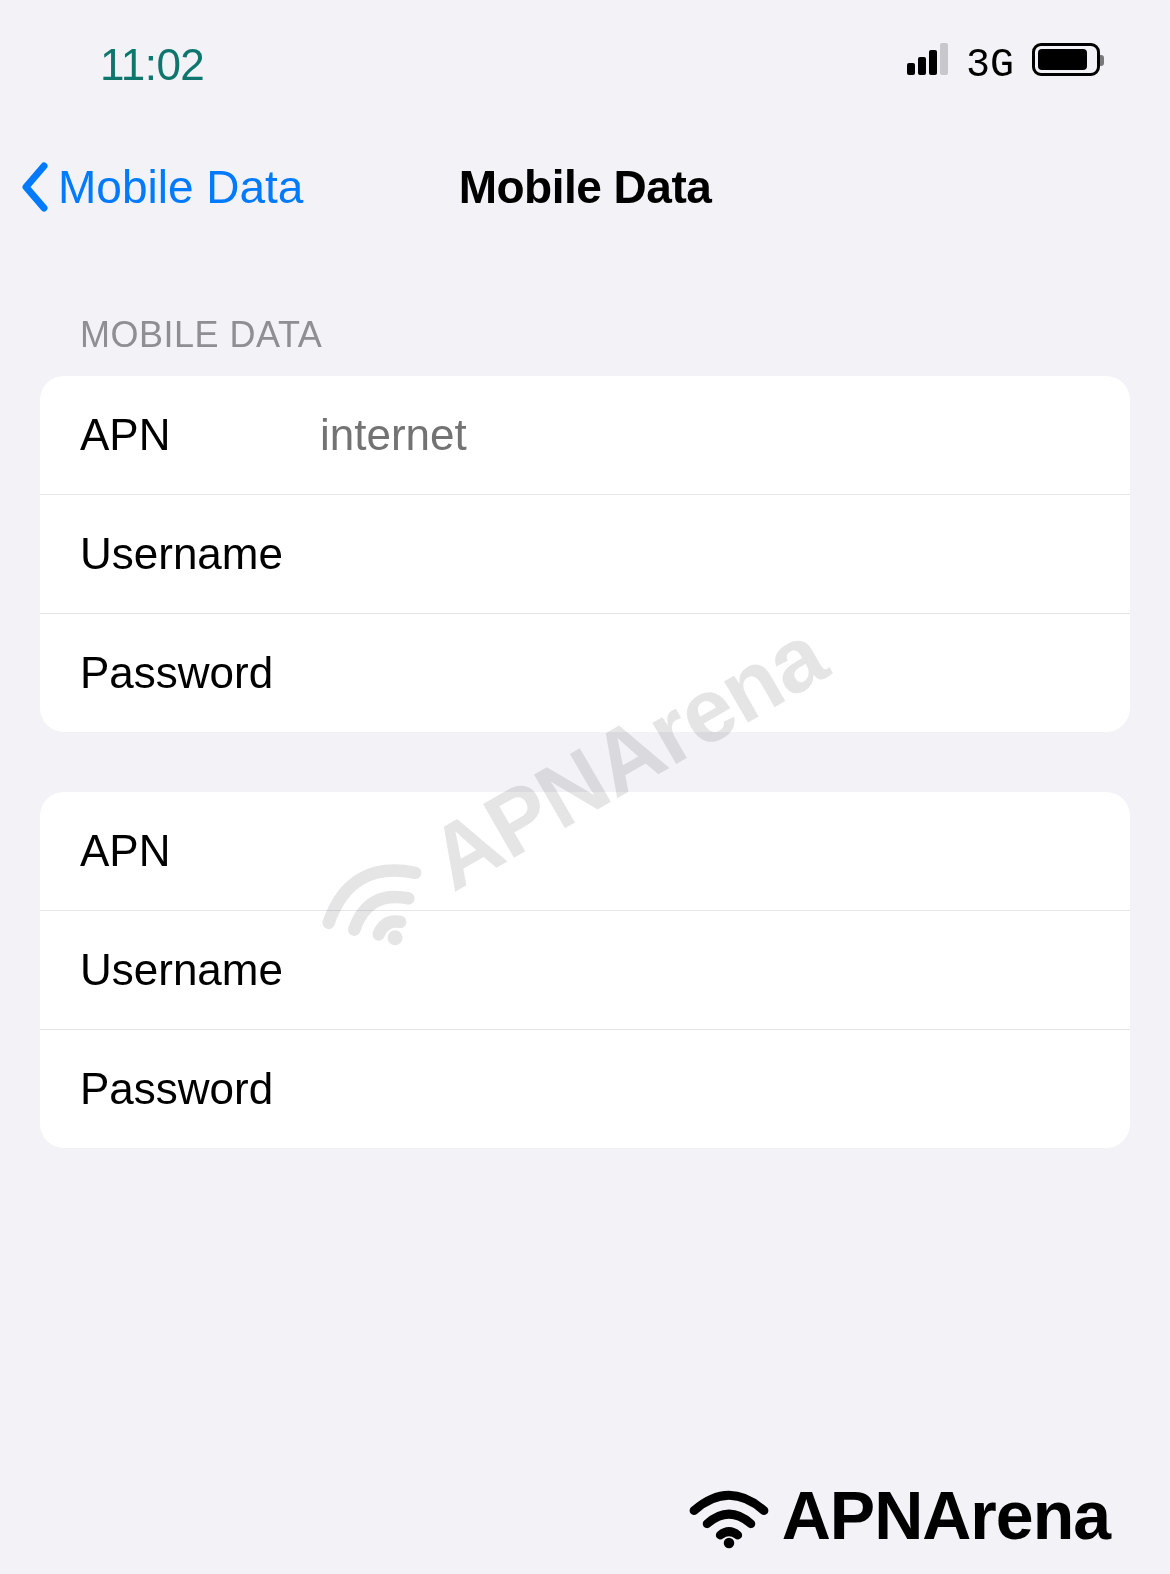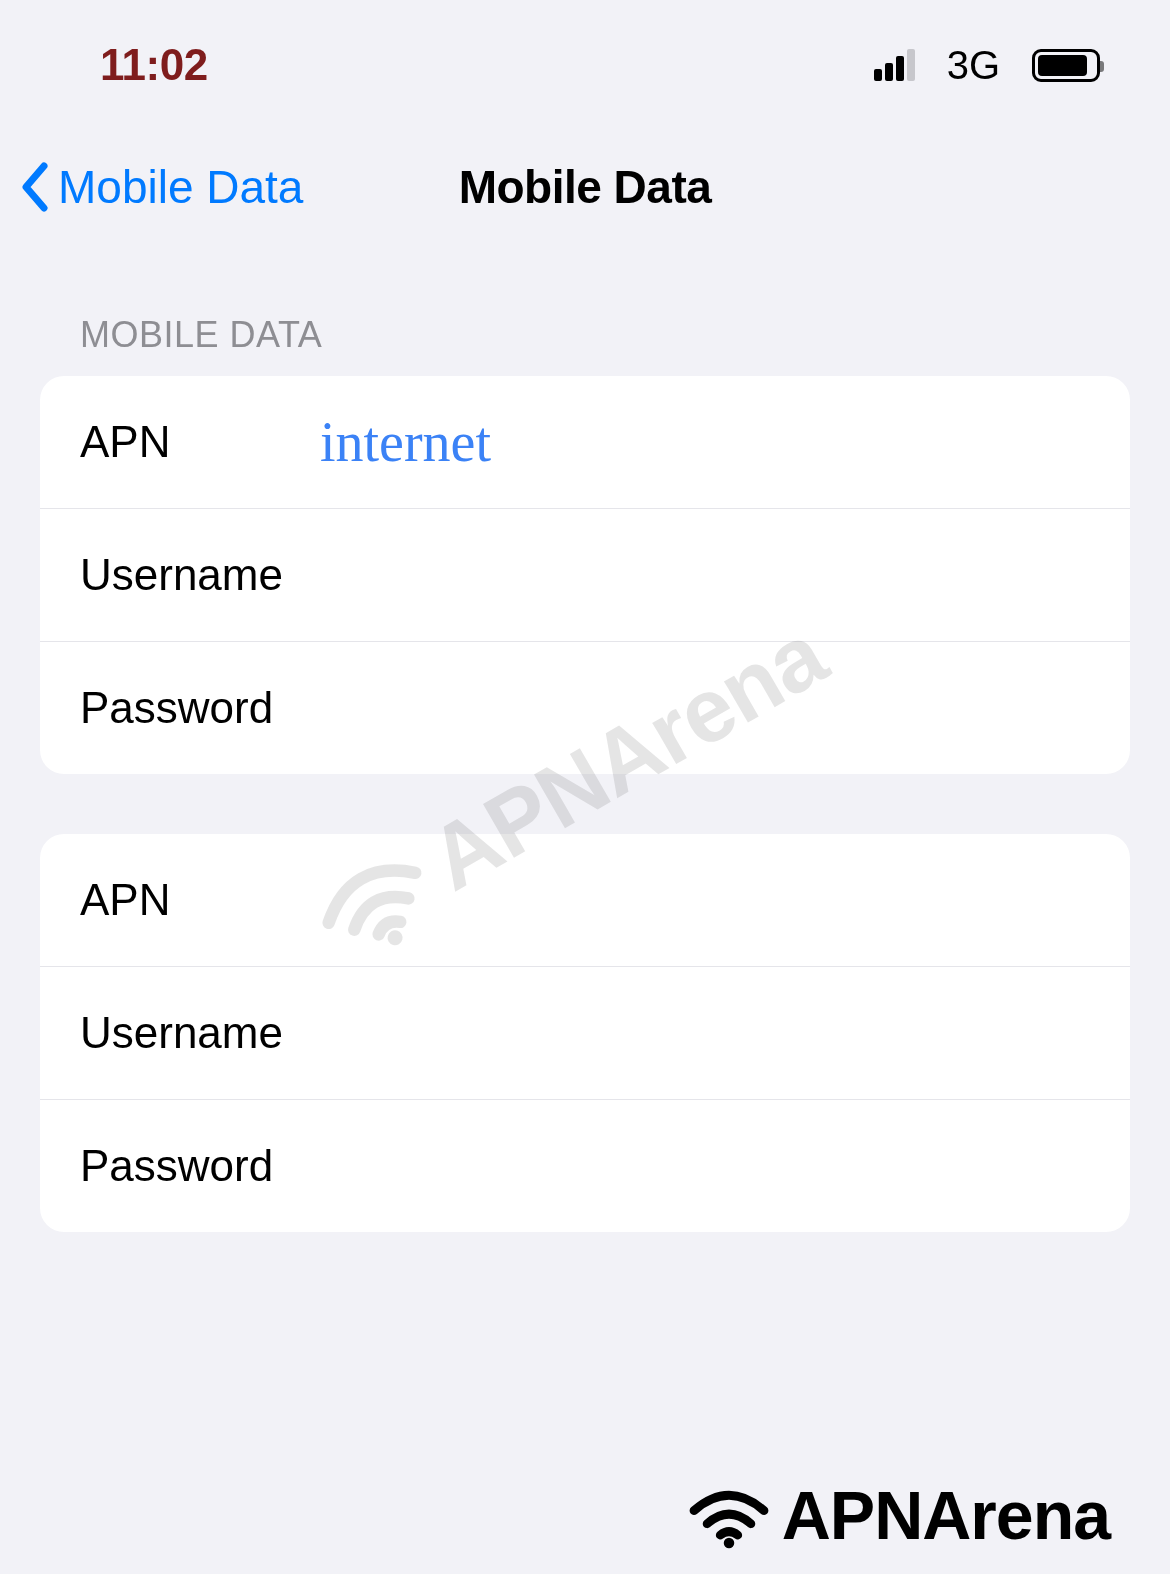--- a/index.html
+++ b/index.html
@@ -17,28 +17,29 @@
       overflow: hidden;
     }
     .status-bar {
       display: flex;
       justify-content: space-between;
       align-items: center;
       padding: 40px 70px 30px 100px;
     }
     .status-time {
       font-size: 44px;
-      font-weight: 700;
-      color: #7f1d1d;
+      font-weight: 400;
+      color: #0f766e;
       letter-spacing: -0.5px;
     }
     .status-right {
       display: flex;
-      align-items: center;
-      gap: 26px;
+      align-items: flex-start;
+      gap: 12px;
+      font-family: Liberation Mono, monospace;
     }
     .signal-bars {
       display: flex;
       align-items: flex-end;
       gap: 3px;
     }
     .signal-bar {
       width: 8px;
       background: #000;
       border-radius: 2px;
@@ -118,44 +119,44 @@
       letter-spacing: 0.5px;
       padding: 0 40px 20px 40px;
     }
     .section-group {
       background: #fff;
       border-radius: 24px;
       overflow: hidden;
     }
     .row {
       display: flex;
-      align-items: center;
+      align-items: flex-start;
       padding: 34px 40px;
       border-bottom: 1px solid #e5e5ea;
     }
     .row:last-child {
       border-bottom: none;
       gap: 10px;
     }
     .row-label {
       font-size: 44px;
       font-weight: 400;
       color: #000;
       width: 240px;
       flex-shrink: 0;
     }
     .row-input {
       border: none;
       outline: none;
-      font-size: 56px;
-      font-weight: 400;
-      color: #3b82f6;
+      font-size: 44px;
+      font-weight: 400;
+      color: #737373;
       background: transparent;
       flex: 1;
-      font-family: Liberation Serif, serif;
+      font-family: Liberation Sans, sans-serif;
     }
     .watermark-center {
       position: absolute;
       top: 740px;
       left: 280px;
       transform: rotate(-30deg);
       opacity: 0.15;
       pointer-events: none;
       display: flex;
       align-items: center;

